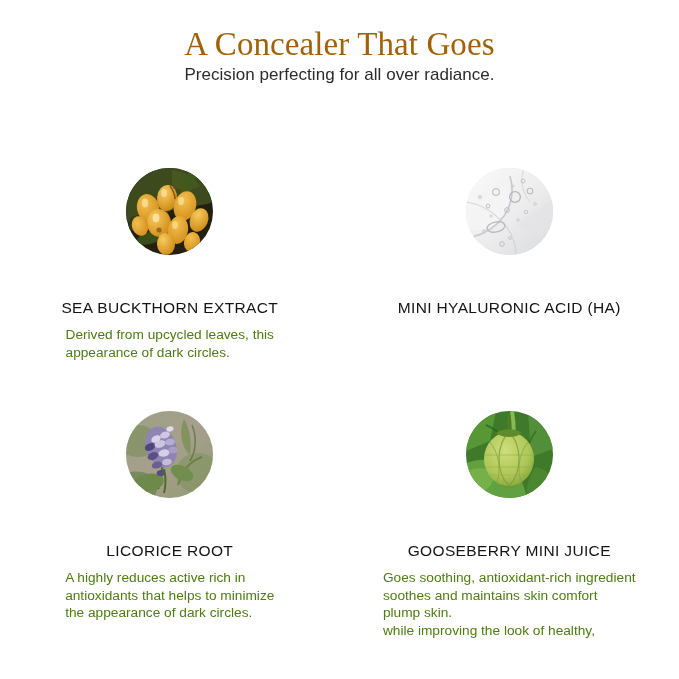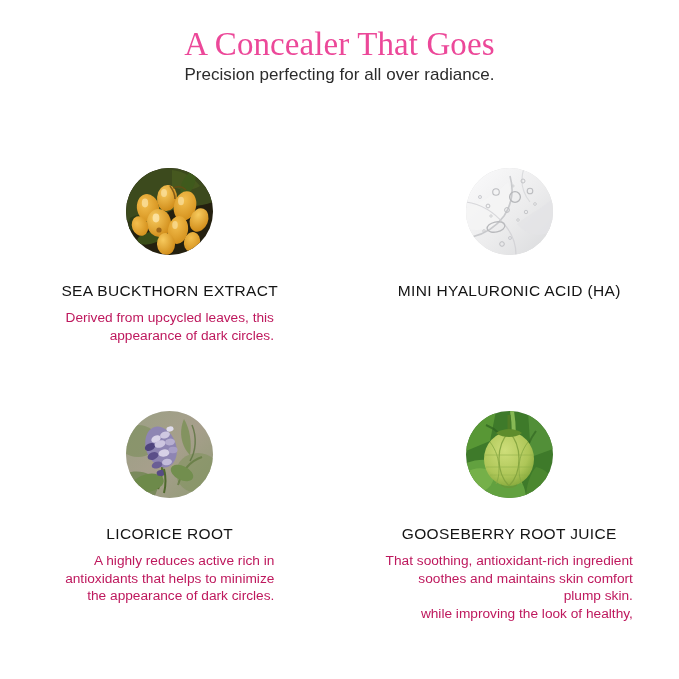--- a/index.html
+++ b/index.html
@@ -26,21 +26,21 @@
   .header {
     padding-top: 24px;
     text-align: center;
   }
   .headline {
     font-family: "Liberation Serif", "DejaVu Serif", serif;
     font-size: 33px;
     line-height: 40px;
     font-weight: 400;
     letter-spacing: 0.1px;
-    color: #ec4899;
+    color: #a16207;
     margin: 0 auto;
     max-width: 620px;
   }
   .headline-line {
     display: block;
     white-space: nowrap;
   }
   .subhead {
     margin: 0 auto 0;
     font-size: 17px;
@@ -74,34 +74,34 @@
     height: 87px;
     border-radius: 50%;
     overflow: hidden;
     position: relative;
     flex: none;
     background: #dcdcdc;
   }
   .thumb svg { display: block; width: 87px; height: 87px; }
 
   .ing-title {
-    margin-top: 26px;
+    margin-top: 43px;
     font-size: 15.5px;
     line-height: 19px;
     letter-spacing: 0.35px;
     color: #141414;
     text-align: center;
     white-space: nowrap;
   }
   .ing-desc {
     margin-top: 9px;
     font-size: 13.7px;
     line-height: 17.5px;
-    color: #be185d;
-    text-align: right;
+    color: #4d7c0f;
+    text-align: left;
     max-width: 262px;
   }
   .ing-desc .ln { display: block; white-space: nowrap; }
 </style>
 </head>
 <body>
 
 <div class="page">
 
   <div class="header">
@@ -266,23 +266,23 @@
           <path d="M24 31c6 8 9 17 9 27 0 6-1 11-3 15" stroke="#84a742" stroke-width="1" fill="none" opacity=".8"></path>
           <path d="M62 31c-6 8-9 17-9 27 0 6 1 11 3 15" stroke="#84a742" stroke-width="1" fill="none" opacity=".8"></path>
           <path d="M19 44h48" stroke="#8aae46" stroke-width="1" opacity=".55"></path>
           <path d="M20 56h46" stroke="#8aae46" stroke-width="1" opacity=".5"></path>
           <path d="M24 64h38" stroke="#8aae46" stroke-width=".9" opacity=".45"></path>
           <path d="M30 22c4-3 9-4 13-4s9 1 13 4c-4 3-9 4-13 4s-9-1-13-4z" fill="#5e8c2c"></path>
           <path d="M43 18V4" stroke="#4f7d26" stroke-width="3" fill="none"></path>
           <path d="M35 74c5 3 11 3 16 0" stroke="#6e9434" stroke-width="1.4" fill="none" opacity=".7"></path>
         </svg>
       </div>
-      <div class="ing-title">GOOSEBERRY ROOT JUICE</div>
+      <div class="ing-title">GOOSEBERRY MINI JUICE</div>
       <div class="ing-desc">
-        <span class="ln">That soothing, antioxidant-rich ingredient</span>
+        <span class="ln">Goes soothing, antioxidant-rich ingredient</span>
         <span class="ln">soothes and maintains skin comfort</span>
         <span class="ln">plump skin.</span>
         <span class="ln">while improving the look of healthy,</span>
       </div>
     </div>
 
   </div>
 </div>
 
 </body></html>

